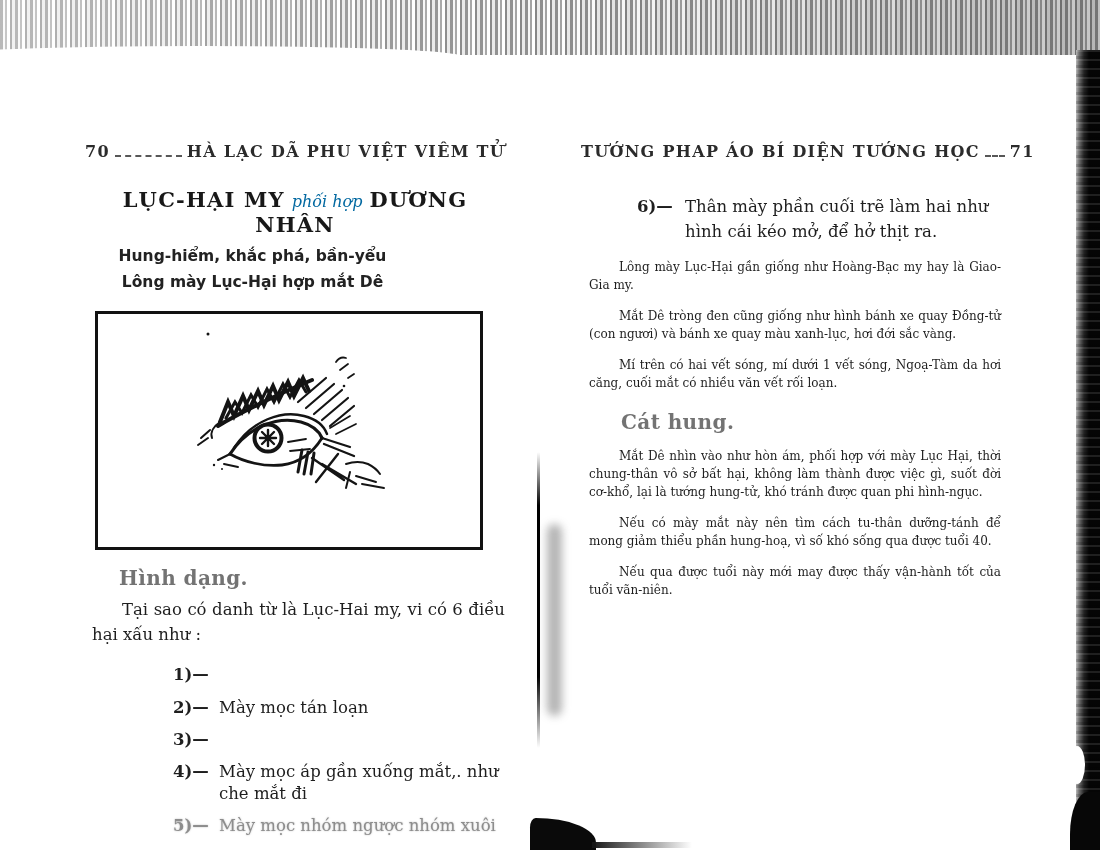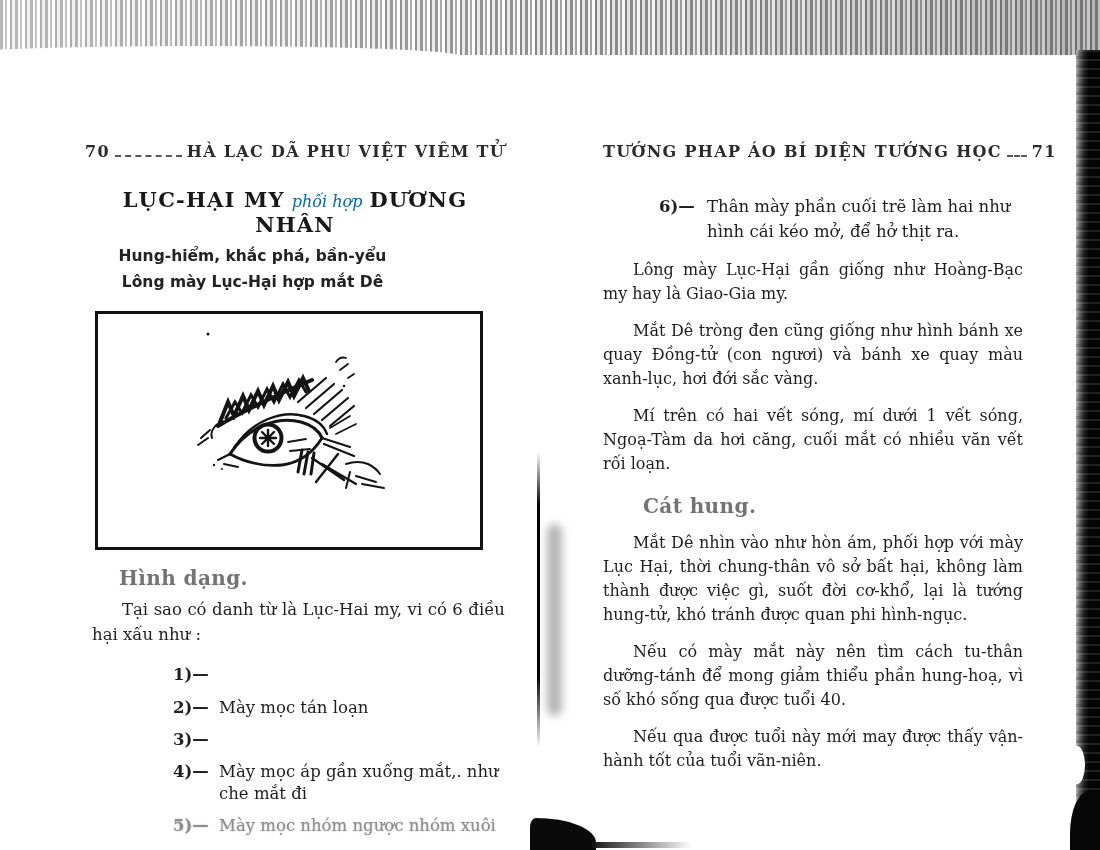--- a/index.html
+++ b/index.html
@@ -39,21 +39,21 @@
   }
   .bottom-blob{
     position:absolute;left:530px;top:818px;width:66px;height:32px;background:#0a0a0a;
     border-top-right-radius:64px 26px;border-top-left-radius:6px 10px;
   }
   .bottom-tail{position:absolute;left:592px;top:842px;width:100px;height:6px;
     background:linear-gradient(90deg,#161616,rgba(0,0,0,0));}
   
   .page-col{position:absolute;top:142px;width:420px;}
   .page-left{left:85px;}
-  .page-right{left:603px;}
+  .page-right{left:581px;}
   .running-header{
     display:flex;align-items:flex-end;
     font-weight:bold;font-size:16px;letter-spacing:1.3px;color:#2b2b2b;white-space:nowrap;
   }
   .running-header .leader{flex:1;border-bottom:2px dashed #575757;margin:0 5px 4px 5px;height:1px;min-width:20px;}
   
   .book-title{
     text-align:center;margin-top:26px;font-size:21px;font-weight:bold;letter-spacing:1.2px;color:#181818;
   }
   .book-title .connector{
@@ -71,21 +71,21 @@
   .hd-left{margin:16px 0 0 34px;}
   .hd-right{margin:18px 0 2px 40px;}
   .intro{margin-top:8px;font-size:16.5px;line-height:1.5;text-align:justify;text-indent:30px;margin-left:7px;}
   .num-list{margin:10px 0 0 88px;font-size:16.5px;}
   .list-item{display:flex;margin-bottom:11px;line-height:1.3;}
   .list-item .num{width:46px;flex:none;font-weight:600;}
   .faded{color:#8d8d8d;text-shadow:0 0 2px #bdbdbd;}
   
   .item6{display:flex;margin:34px 0 0 56px;line-height:1.5;font-size:16.5px;}
   .item6 .num{width:48px;flex:none;font-weight:600;}
-  .para{margin:13px 0 0 0;font-size:16px;line-height:1.5;text-align:justify;text-indent:30px;}
+  .para{margin:13px 0 0 8px;font-size:12px;line-height:1.5;text-align:justify;text-indent:30px;}
 </style>
 </head>
 <body>
 
 <div class="top-stripes"></div>
 <div class="right-edge"></div>
 <div class="right-notch"></div>
 <div class="right-edge-foot"></div>
 <div class="gutter-line"></div>
 <div class="gutter-smudge"></div>

